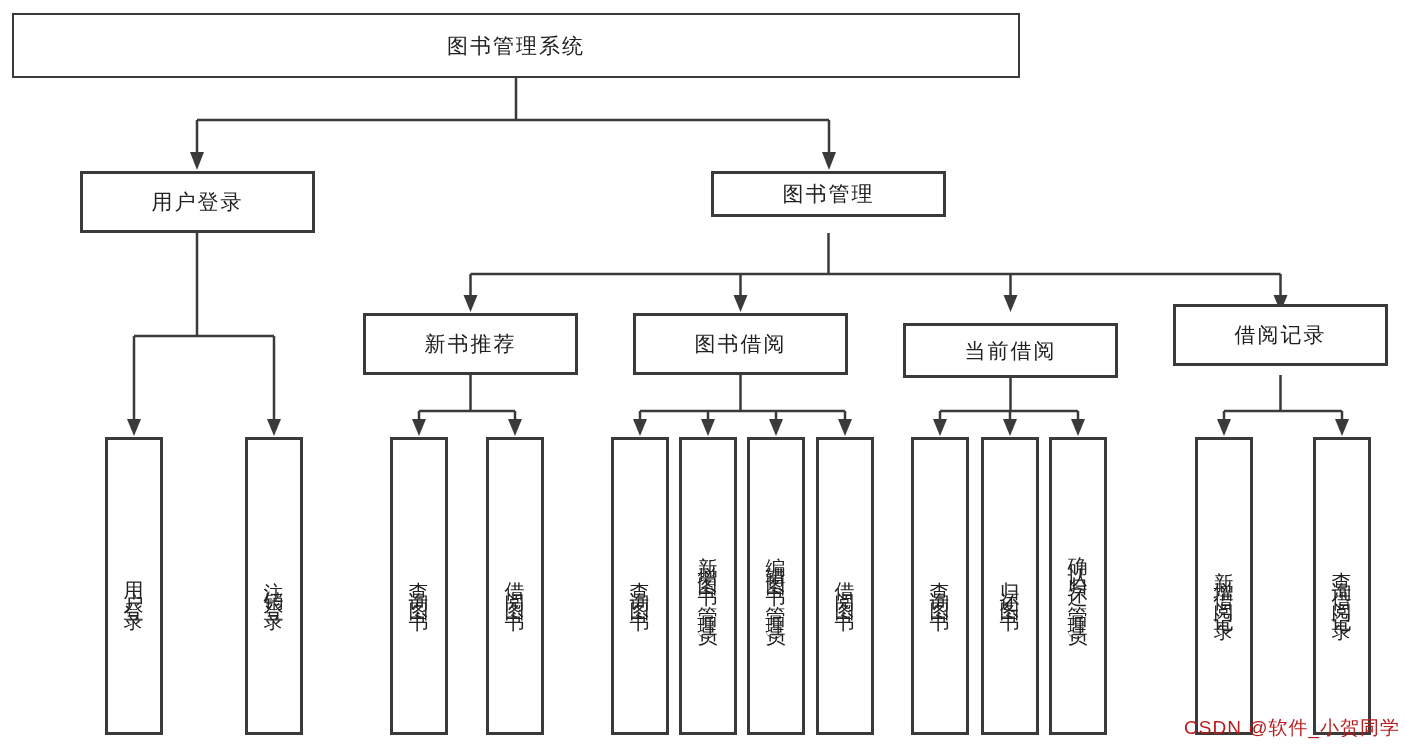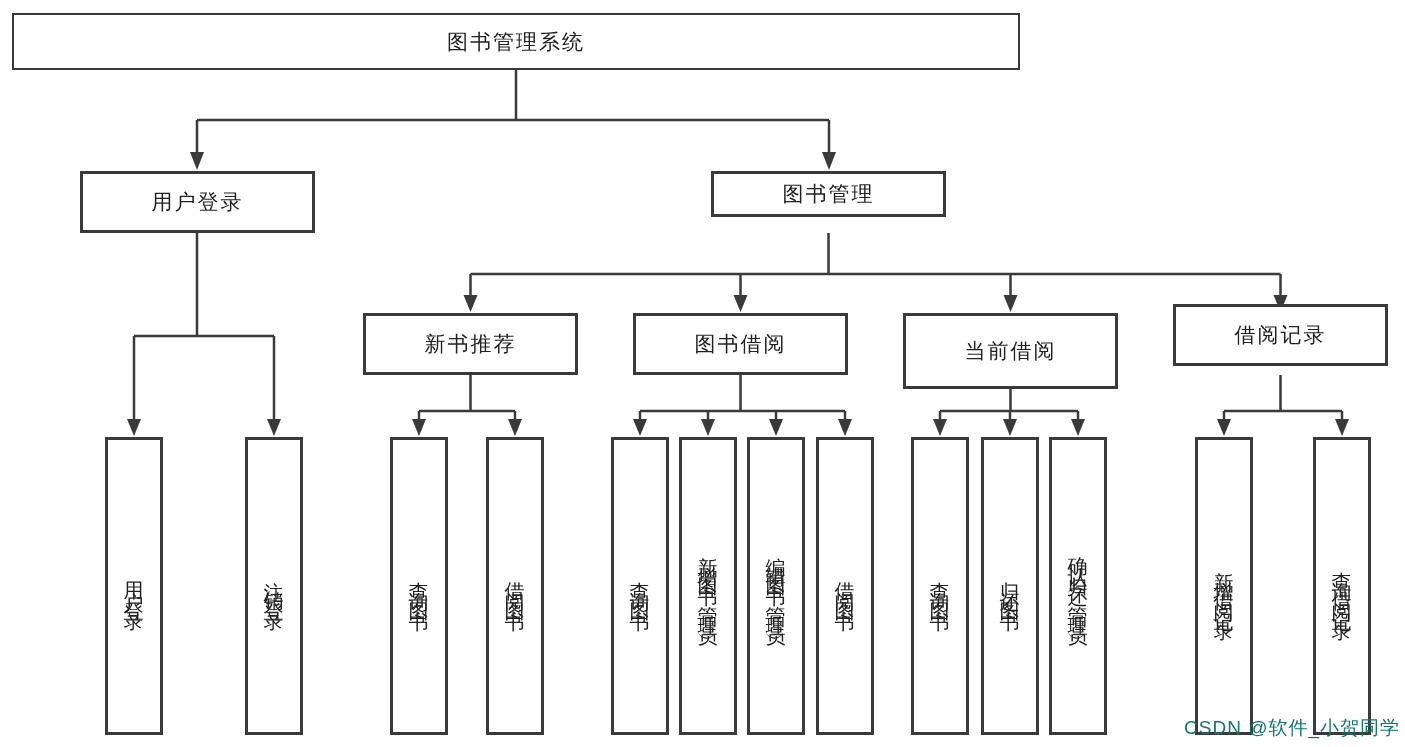--- a/index.html
+++ b/index.html
@@ -42,21 +42,21 @@
     writing-mode: vertical-rl;
     font-size: 20px;
     letter-spacing: 10px;
     line-height: 1;
     white-space: nowrap;
   }
   .watermark {
     position: absolute;
     right: 5px; bottom: 6px;
     font-size: 19px;
-    color: #0f766e;
+    color: #b91c1c;
     letter-spacing: 1px;
     white-space: nowrap;
   }
 </style>
 </head>
 <body>
 
 <div class="canvas">
 
   <svg class="connectors" width="1405" height="747" viewBox="0 0 1405 747">
@@ -95,28 +95,28 @@
       <path d="M769,419 L783,419 L776,436 Z"></path>
       <path d="M838,419 L852,419 L845,436 Z"></path>
       <path d="M933,419 L947,419 L940,436 Z"></path>
       <path d="M1003,419 L1017,419 L1010,436 Z"></path>
       <path d="M1071,419 L1085,419 L1078,436 Z"></path>
       <path d="M1217,419 L1231,419 L1224,436 Z"></path>
       <path d="M1335,419 L1349,419 L1342,436 Z"></path>
     </g>
   </svg>
 
-  <div class="box hbox root-box" style="left:12px; top:13px; width:1008px; height:57px;">图书管理系统</div>
+  <div class="box hbox root-box" style="left:12px; top:13px; width:1008px; height:65px;">图书管理系统</div>
 
   <div class="box hbox" style="left:80px; top:171px; width:235px; height:62px;">用户登录</div>
   <div class="box hbox" style="left:711px; top:171px; width:235px; height:46px;">图书管理</div>
 
   <div class="box hbox" style="left:633px; top:313px; width:215px; height:62px;">图书借阅</div>
   <div class="box hbox" style="left:363px; top:313px; width:215px; height:62px;">新书推荐</div>
-  <div class="box hbox" style="left:903px; top:313px; width:215px; height:76px;">当前借阅</div>
+  <div class="box hbox" style="left:903px; top:323px; width:215px; height:55px;">当前借阅</div>
   <div class="box hbox" style="left:1173px; top:304px; width:215px; height:62px;">借阅记录</div>
 
   <div class="box vbox" style="left:105px; top:437px; width:58px; height:298px;">
     <span>用户登录</span>
   </div>
   <div class="box vbox" style="left:245px; top:437px; width:58px; height:298px;">
     <span>注销登录</span>
   </div>
 
   <div class="box vbox" style="left:390px; top:437px; width:58px; height:298px;">

